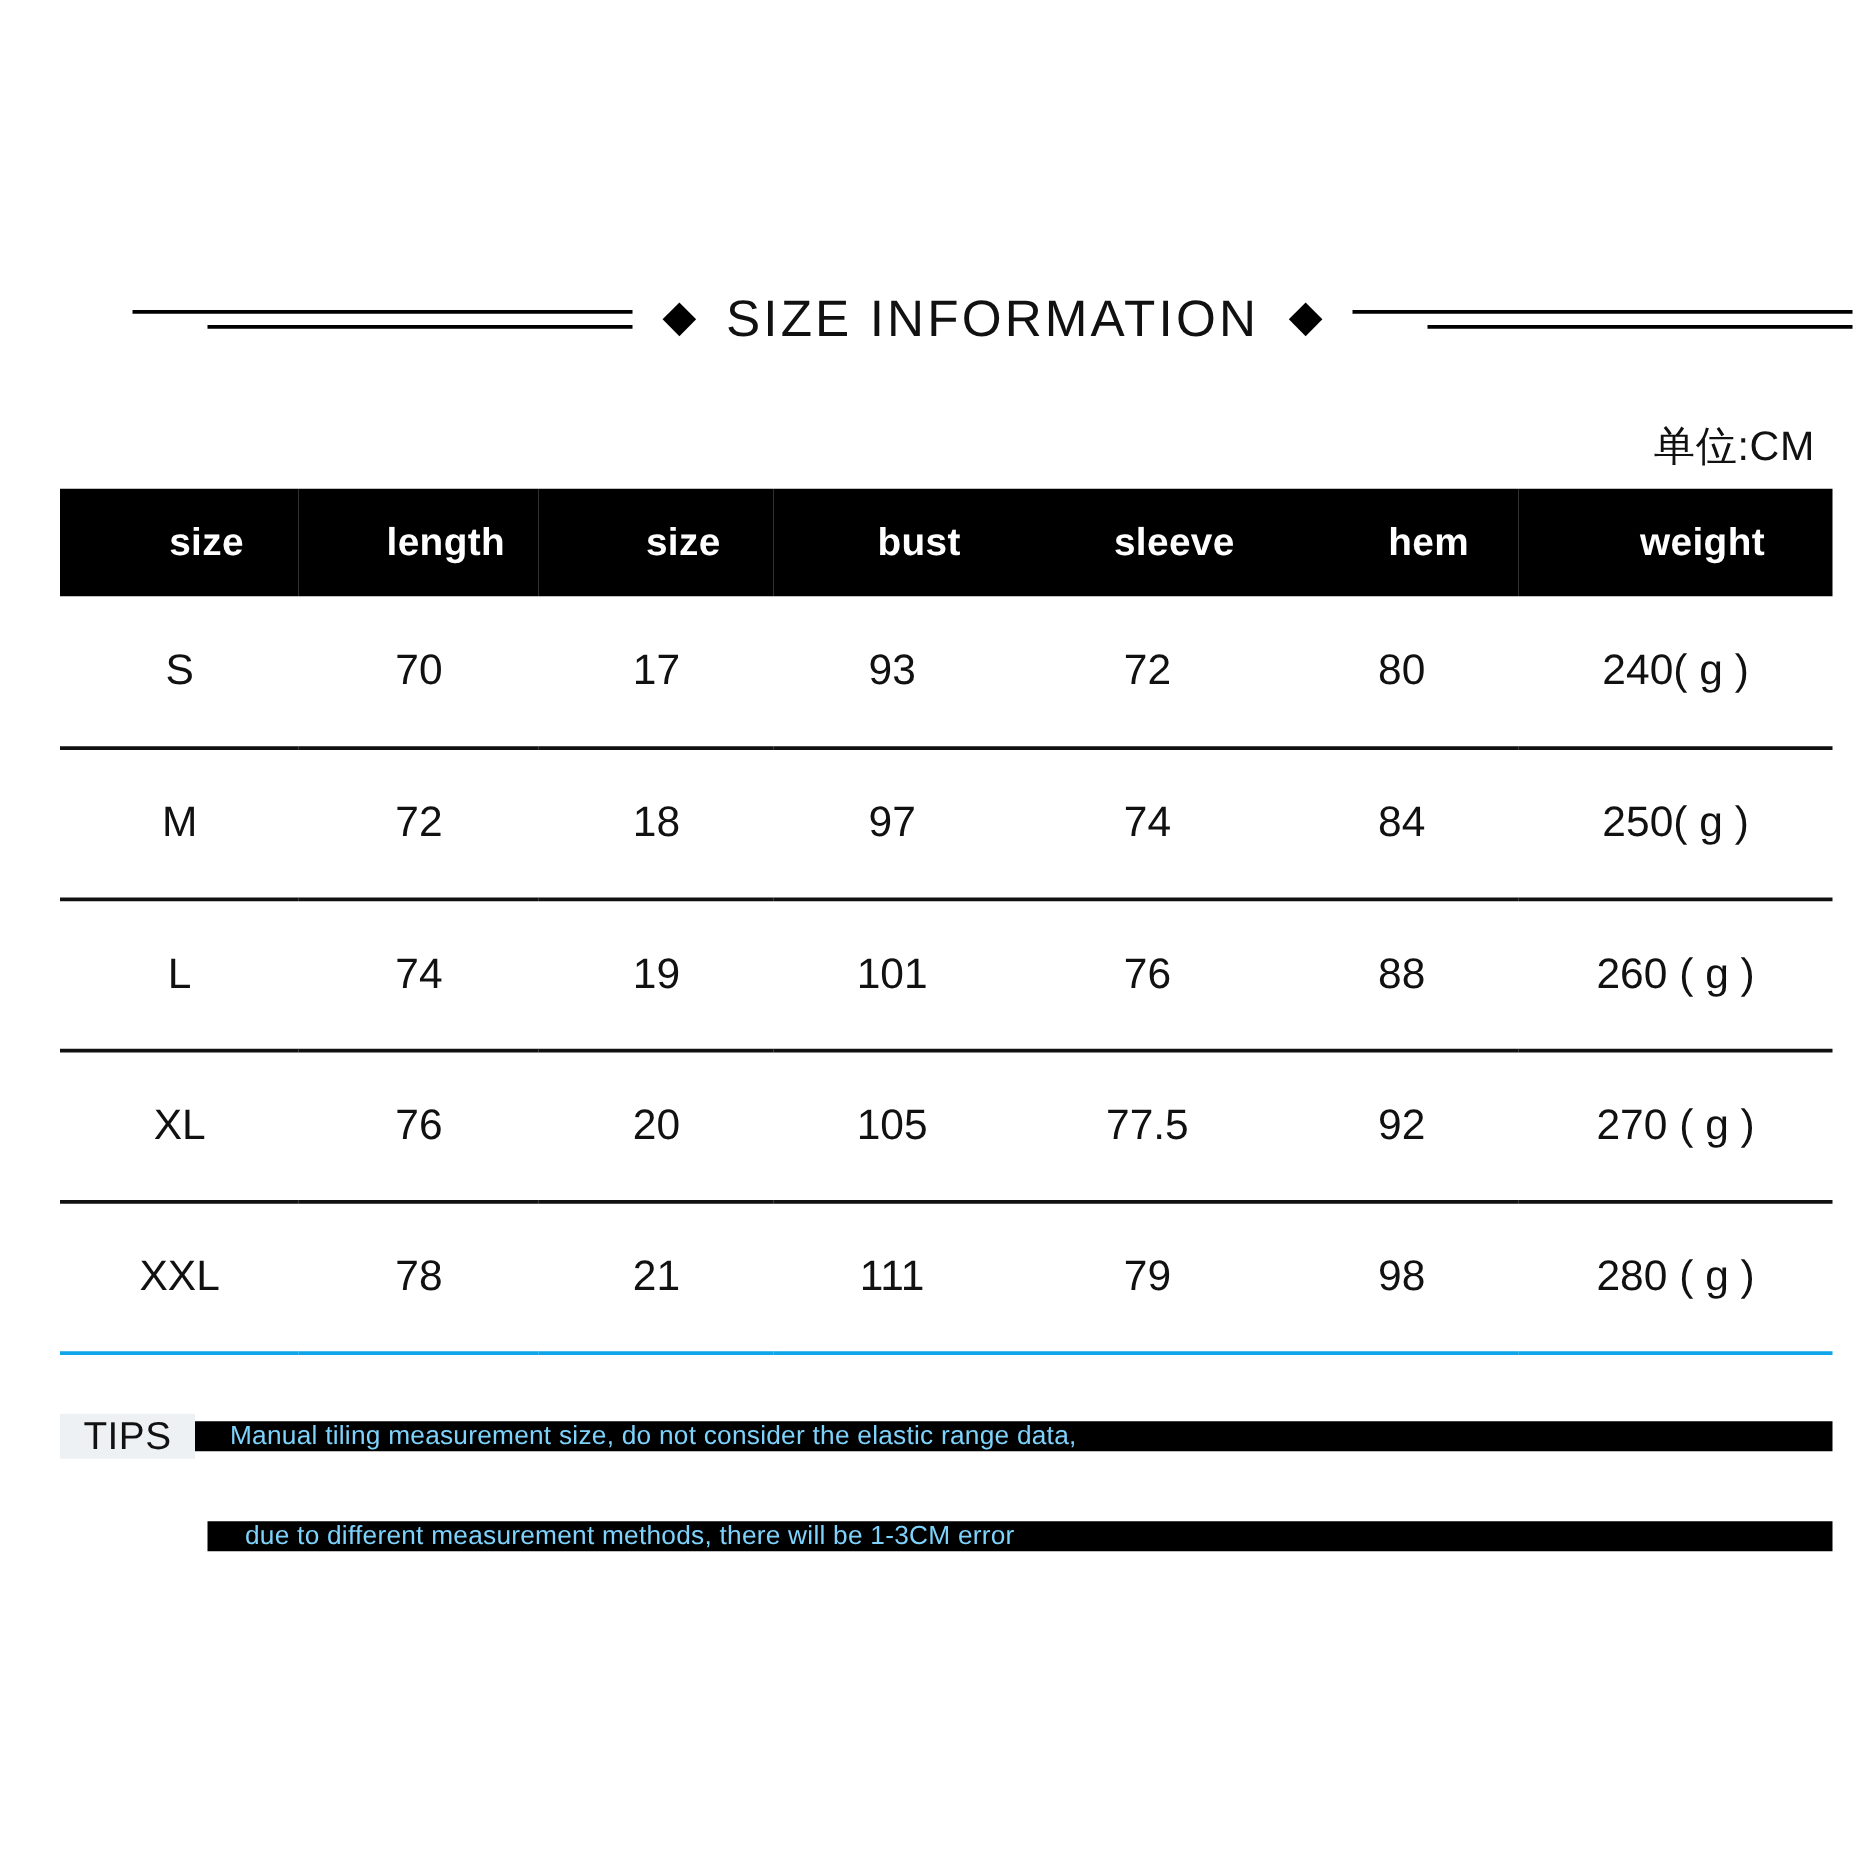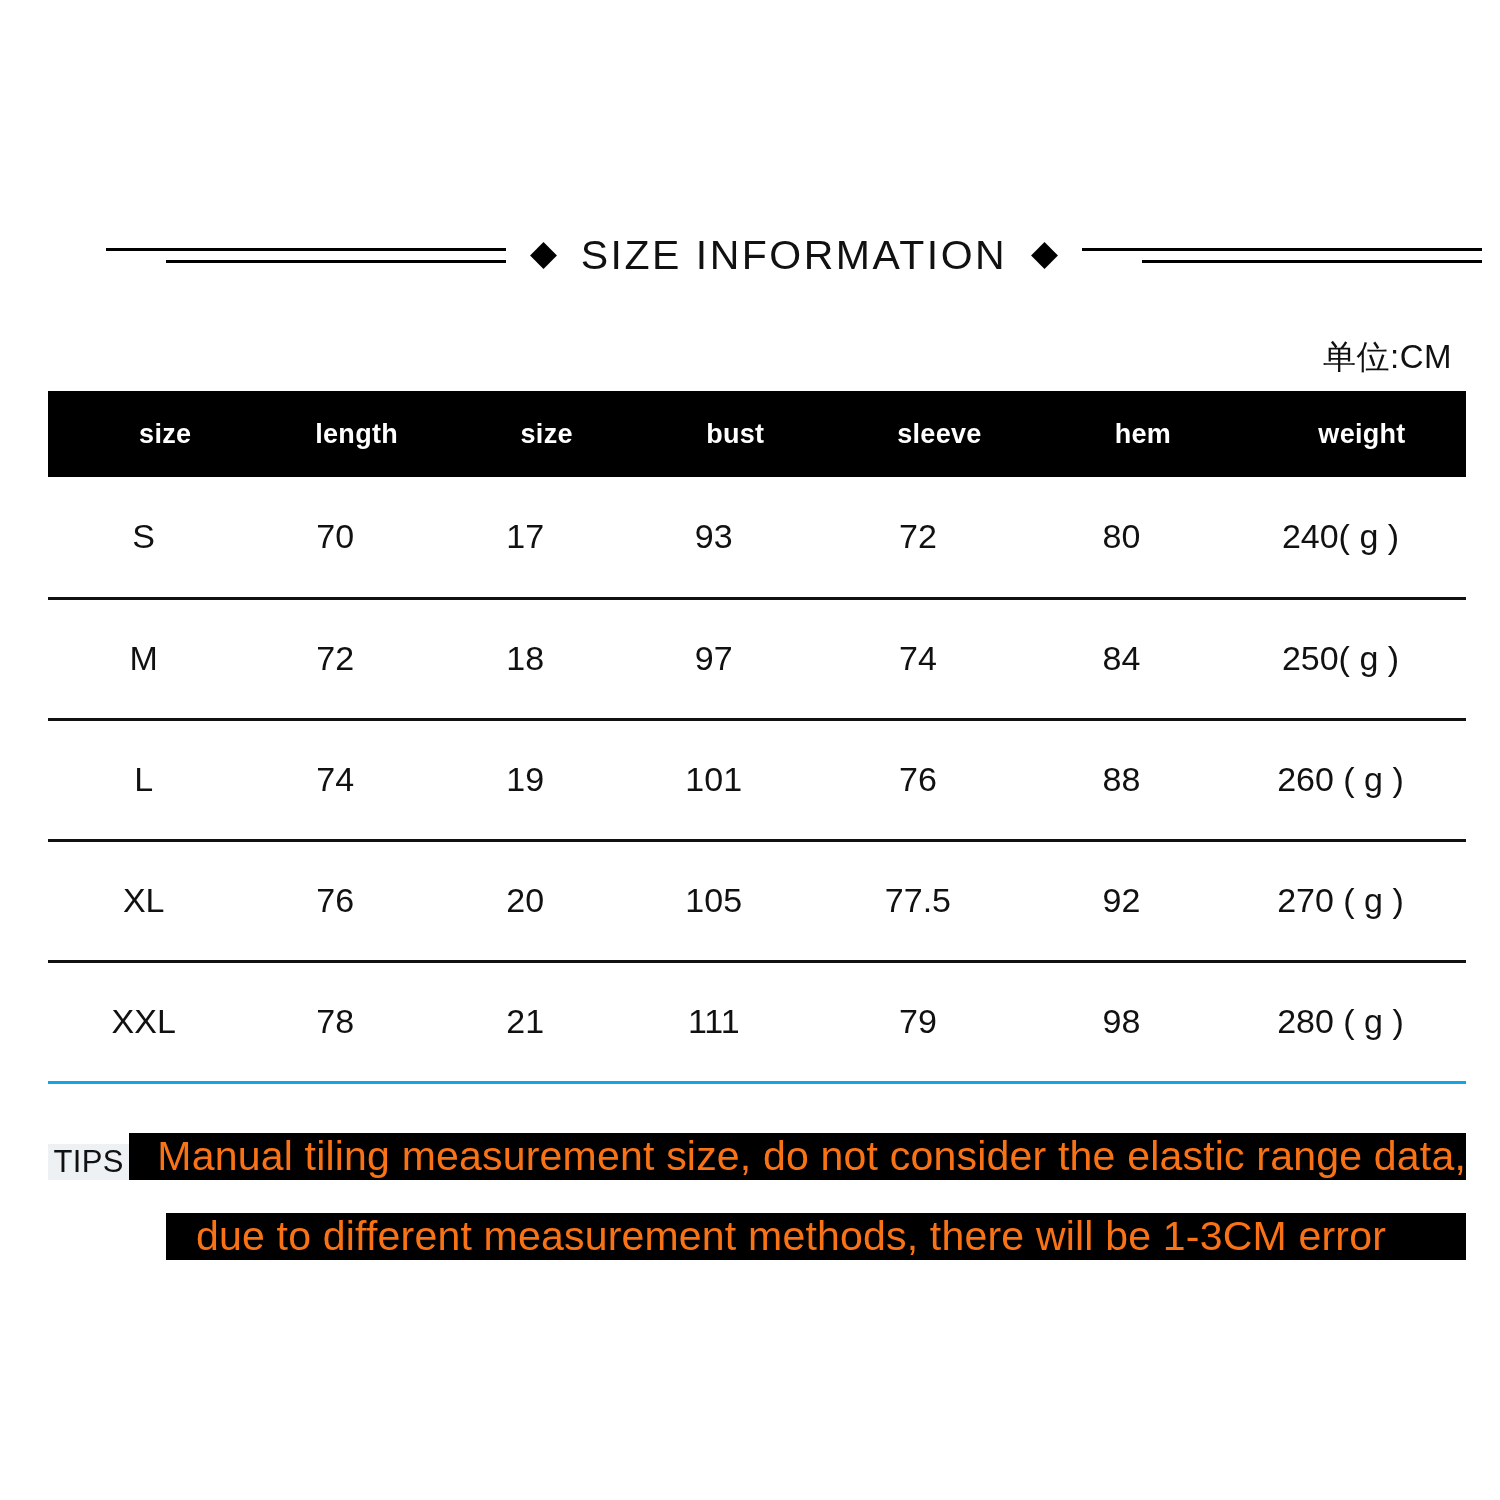--- a/index.html
+++ b/index.html
@@ -85,21 +85,21 @@
     width: 1418px;
   }
   table.size-table {
     width: 100%;
     border-collapse: collapse;
     table-layout: fixed;
   }
   table.size-table thead th {
     background: #000000;
     color: #ffffff;
-    font-size: 27px;
+    font-size: 31px;
     font-weight: 700;
     height: 86px;
     text-align: center;
     vertical-align: middle;
     letter-spacing: 0.3px;
     padding-left: 44px;
   }
   table.size-table tbody td {
     height: 121px;
     text-align: center;
@@ -123,38 +123,38 @@
 
   
   .tips-wrap {
     position: absolute;
     top: 1118px;
     left: 48px;
     width: 1418px;
   }
   .tips-row {
     display: flex;
-    align-items: flex-end;
+    align-items: center;
     height: 62px;
   }
   .tips-label {
     width: 108px;
     background: #eef1f4;
     color: #111;
     font-size: 31px;
     display: flex;
     align-items: center;
     justify-content: center;
     letter-spacing: 0.4px;
   }
   .tips-text {
     flex: 1;
     background: #000000;
-    color: #f97316;
-    font-size: 41px;
+    color: #7dd3fc;
+    font-size: 21px;
     display: flex;
     align-items: center;
     padding-left: 28px;
     letter-spacing: 0.2px;
     white-space: nowrap;
   }
   .tips-row.second {
     margin-top: 18px;
     margin-left: 108px;
     width: calc(100% - 108px);

